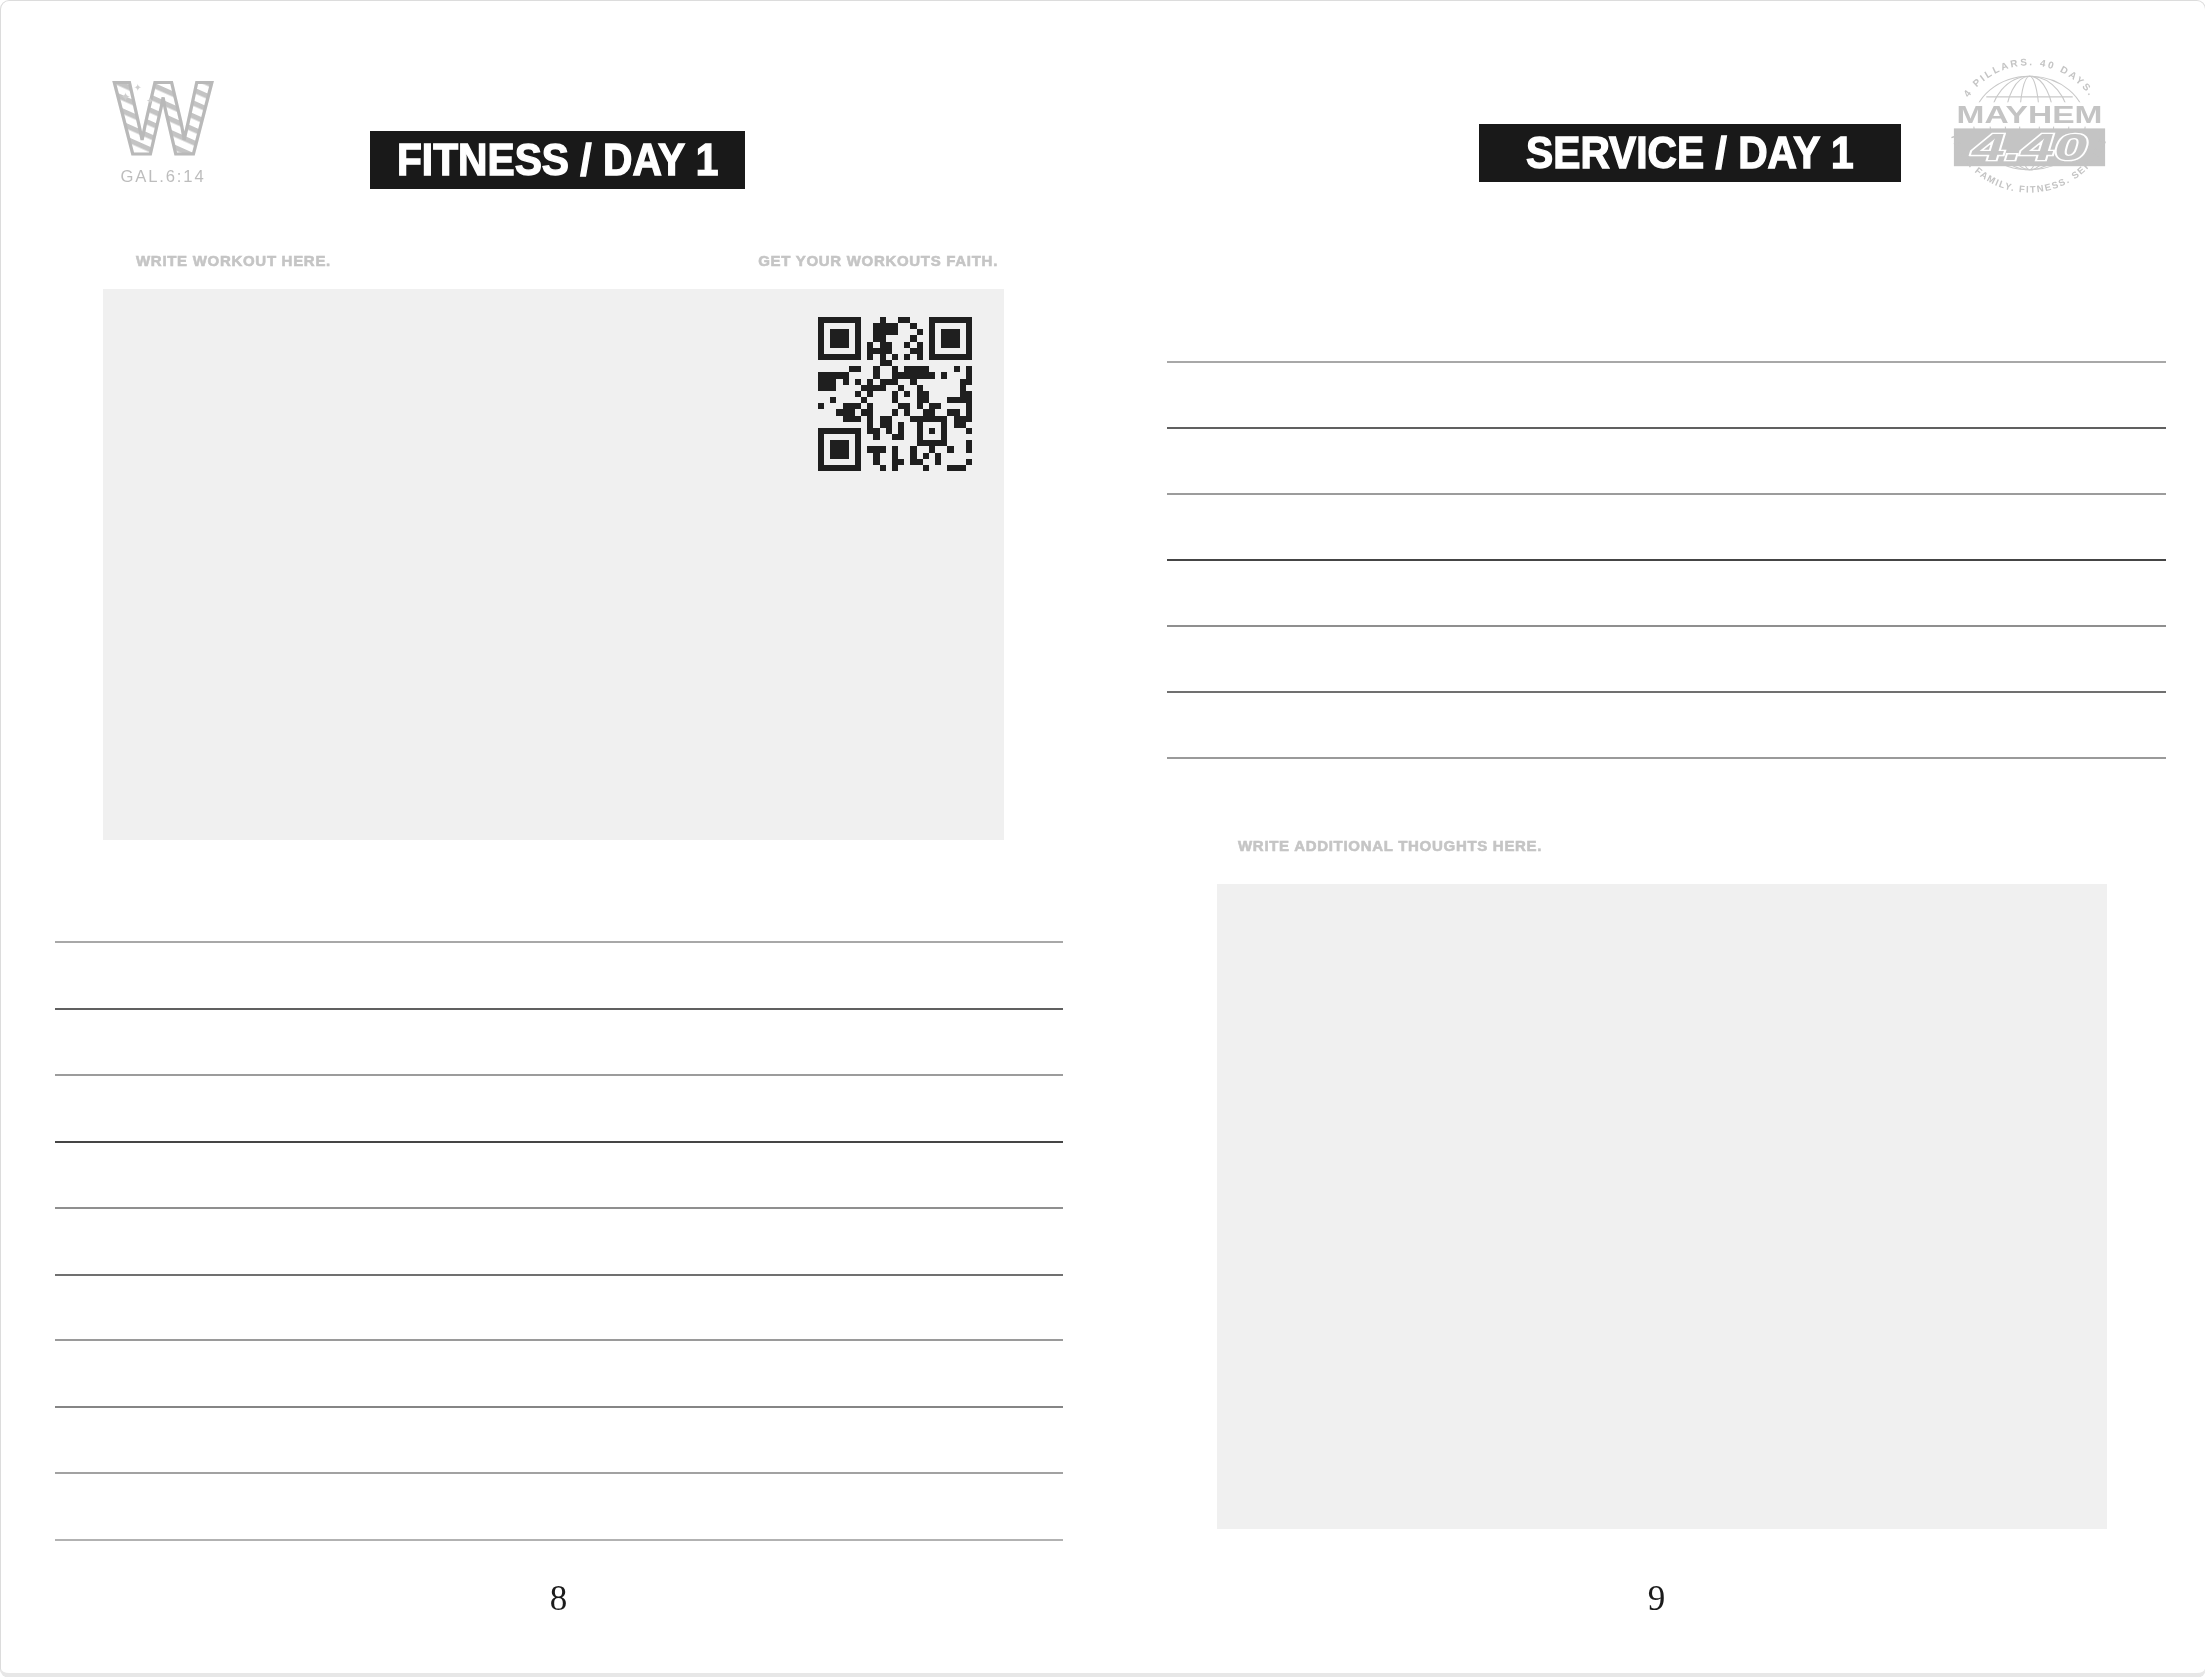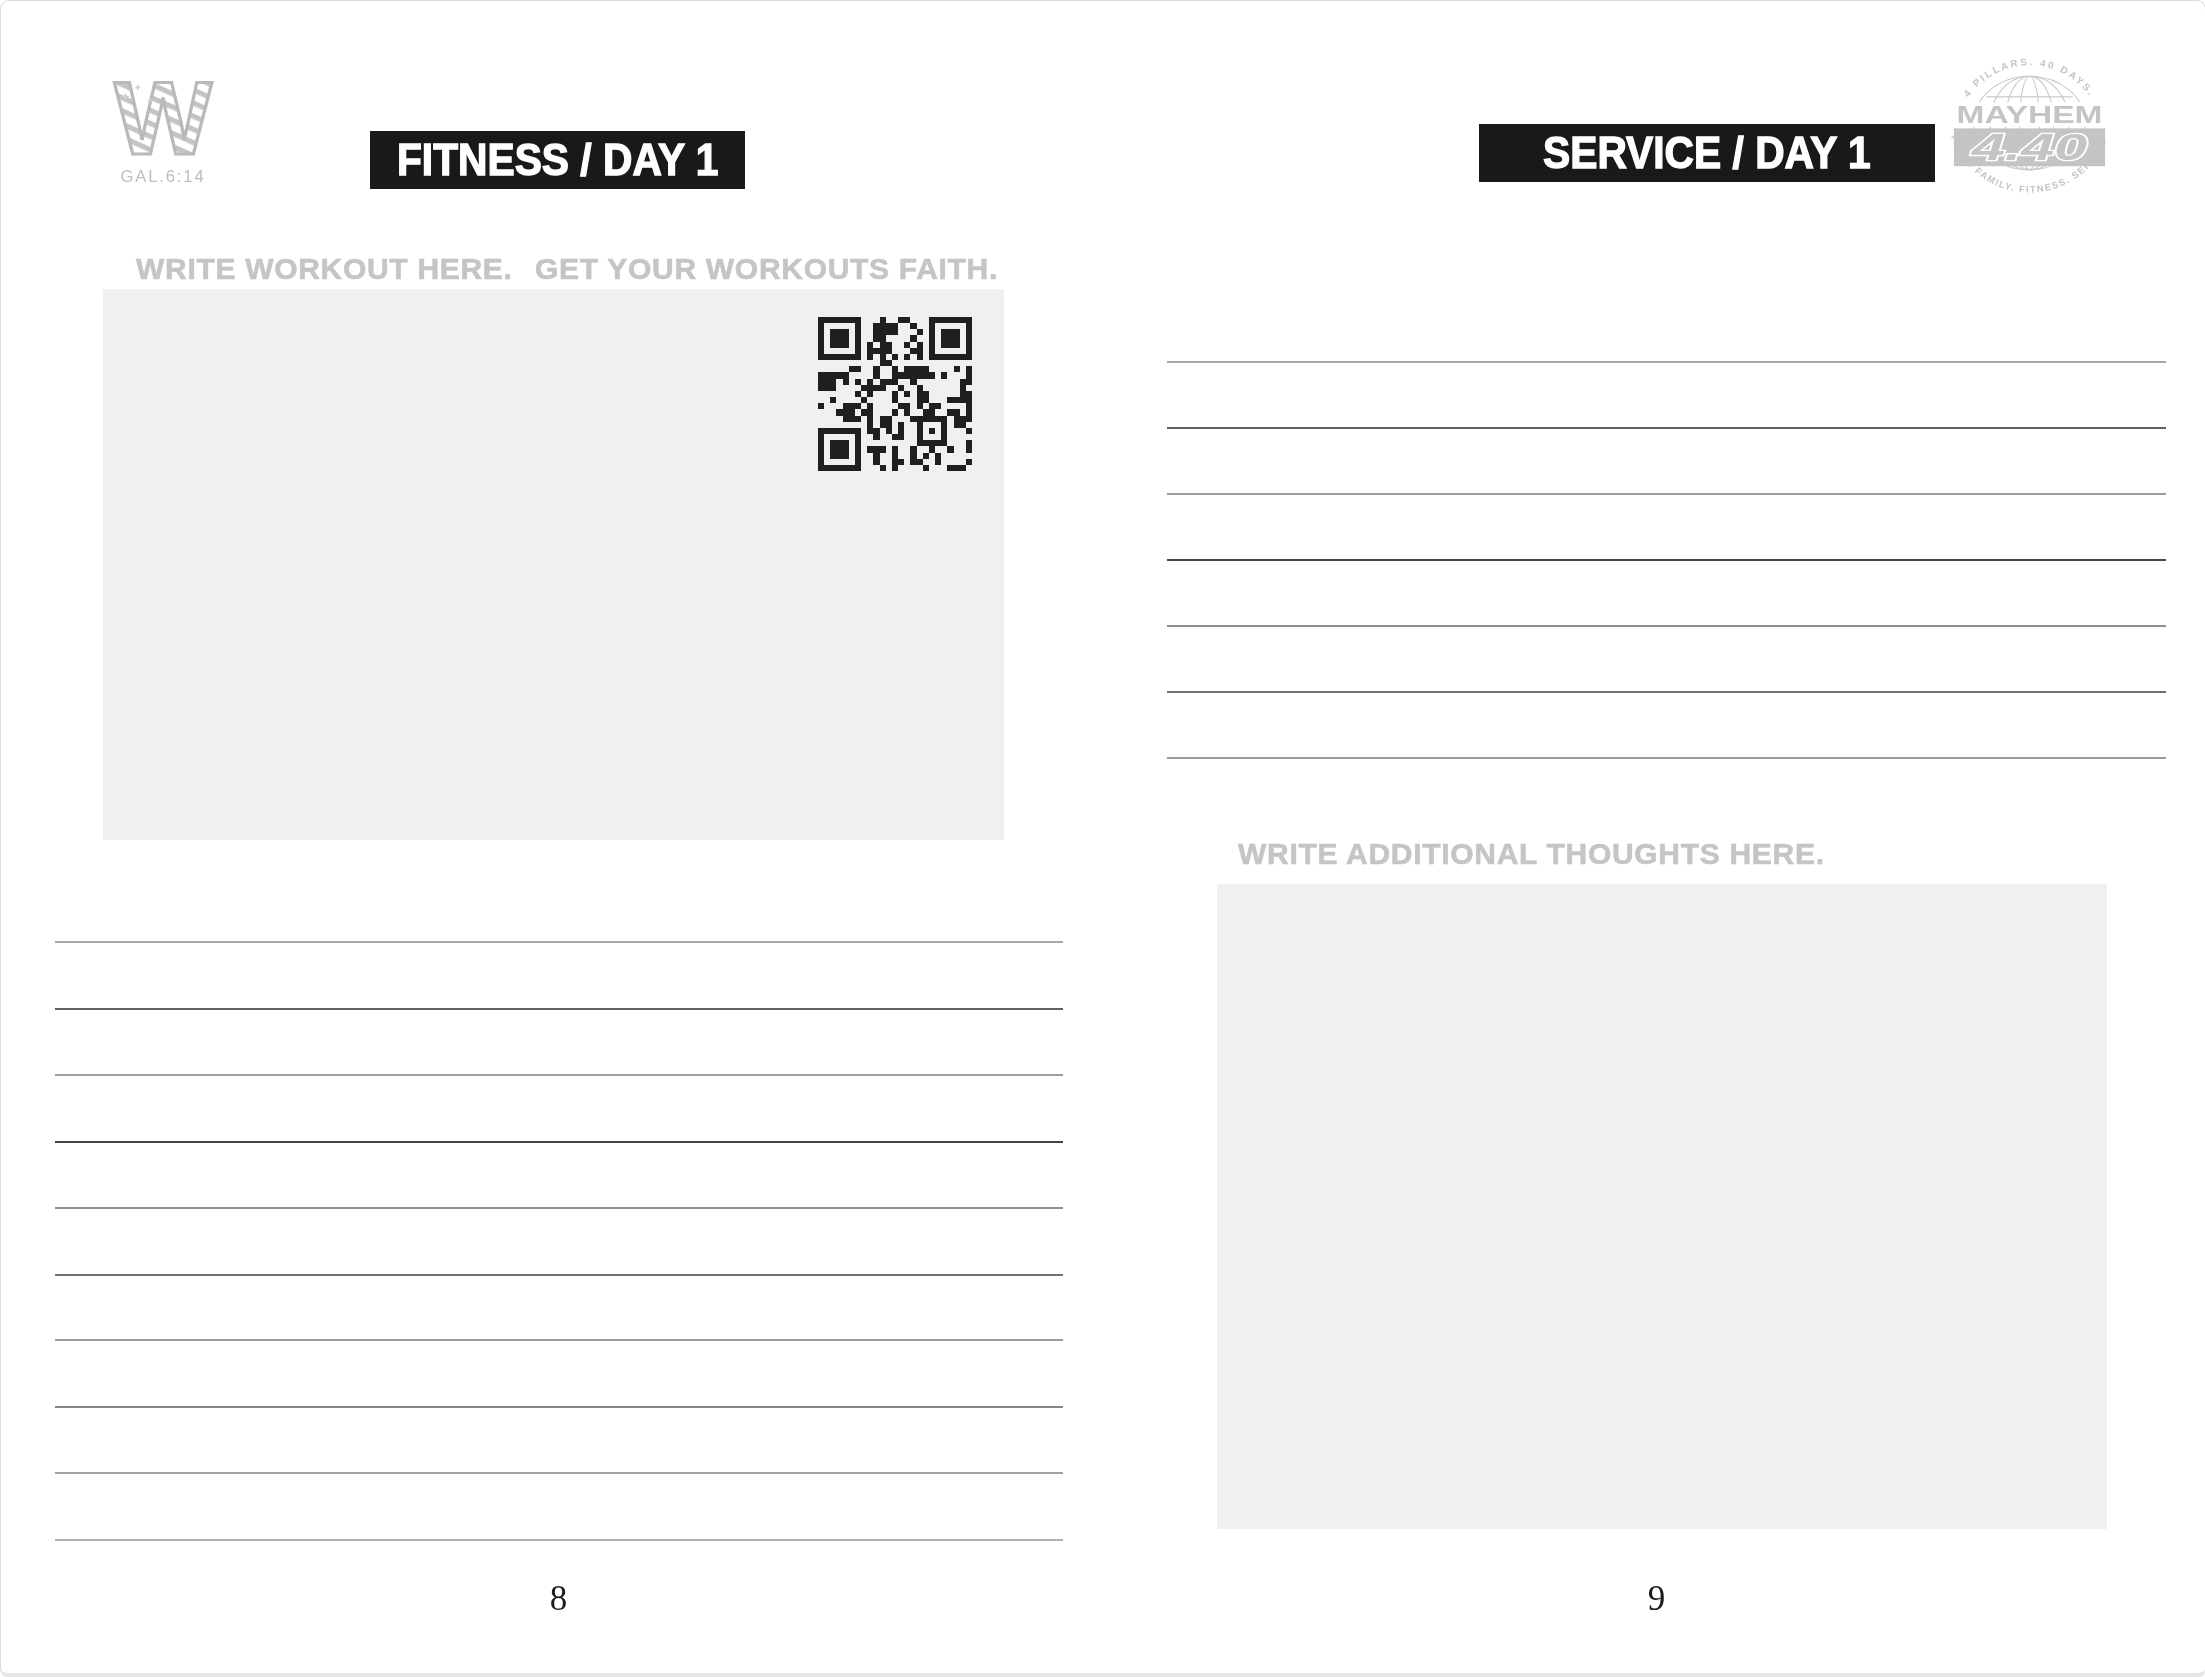--- a/index.html
+++ b/index.html
@@ -14,21 +14,21 @@
     position:absolute;height:58px;background:var(--header-bg,#191919);
     display:flex;align-items:center;justify-content:center;
   }
   .header-text{
     color:var(--header-text,#fff);font-size:42px;font-weight:700;
     letter-spacing:0px;white-space:nowrap;
     -webkit-text-stroke:1.3px var(--header-text,#fff);
     transform:scaleX(0.97) scaleY(1.04);
   }
   .muted-label{
-    position:absolute;color:var(--muted,#c5c5c5);font-size:30px;font-weight:700;
+    position:absolute;color:var(--muted,#c5c5c5);font-size:15px;font-weight:700;
     letter-spacing:0.7px;white-space:nowrap;-webkit-text-stroke:0.6px var(--muted,#c5c5c5);
   }
   .panel{position:absolute;background:var(--panel,#f0f0f0);}
   .rule{position:absolute;height:1.8px;}
   .page-number{
     position:absolute;width:65px;text-align:center;
     font-family:"Liberation Serif",serif;font-size:35px;color:#1b1b1b;
   }
   svg text{font-family:"Liberation Sans",sans-serif;}
 </style>
@@ -358,21 +358,21 @@
       <div class="rule" style="left: 54px; width: 1008px; top: 1206px; background: rgb(143, 143, 143);"></div>
       <div class="rule" style="left: 54px; width: 1008px; top: 1273px; background: rgb(112, 112, 112);"></div>
       <div class="rule" style="left: 54px; width: 1008px; top: 1338px; background: rgb(154, 154, 154);"></div>
       <div class="rule" style="left: 54px; width: 1008px; top: 1405px; background: rgb(133, 133, 133);"></div>
       <div class="rule" style="left: 54px; width: 1008px; top: 1471px; background: rgb(162, 162, 162);"></div>
       <div class="rule" style="left: 54px; width: 1008px; top: 1538px; background: rgb(178, 178, 178);"></div>
     </div>
 
   <div class="page-number" style="left:525px;top:1578px;">8</div>
 
-  <div class="header-box" style="left:1478px;top:123px;width:456px;">
+  <div class="header-box" style="left:1478px;top:123px;width:422px;">
     <span class="header-text">SERVICE / DAY 1</span>
   </div>
 
   <svg class="abs" style="left:1938px;top:50px;" width="181" height="144" viewBox="0 0 200 160">
     <defs>
       <path id="arcTop" d="M 20 80 A 82 82 0 0 1 180 80" fill="none"></path>
       <path id="arcBottom" d="M 14 98 A 92 92 0 0 0 186 98" fill="none"></path>
     </defs>
     <g stroke="#c9c9c9" stroke-width="1.2" fill="none">
       <ellipse cx="100" cy="80" rx="62" ry="52"></ellipse>

